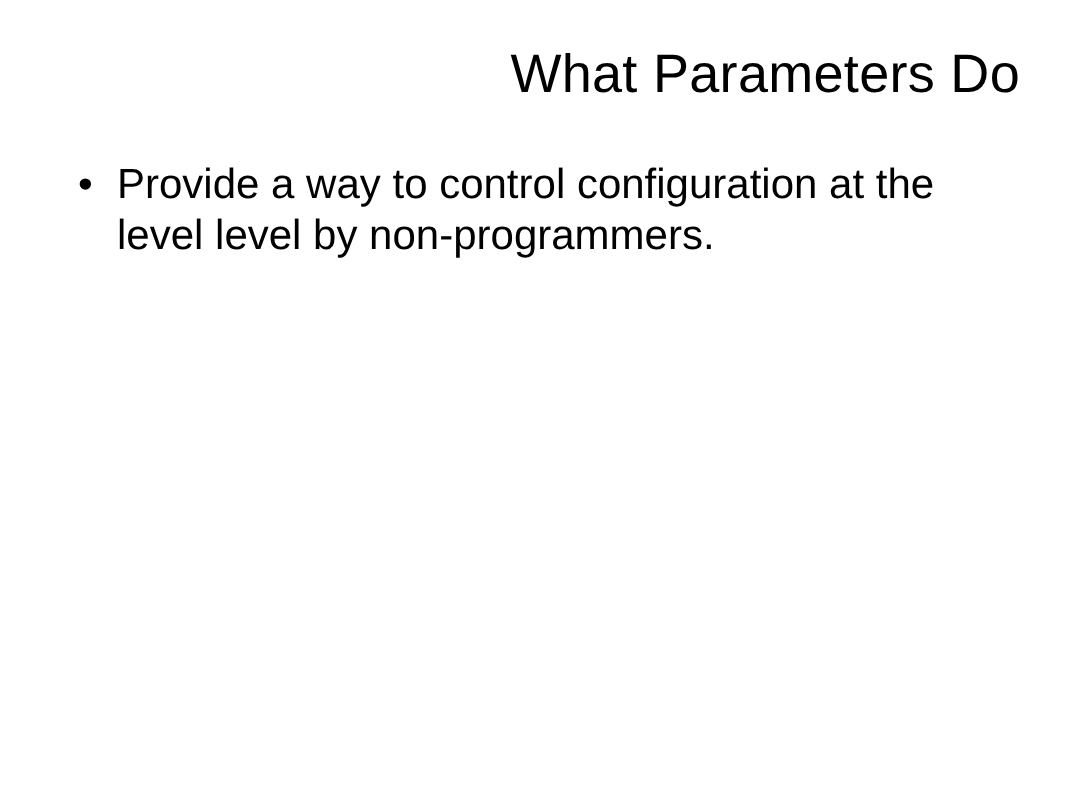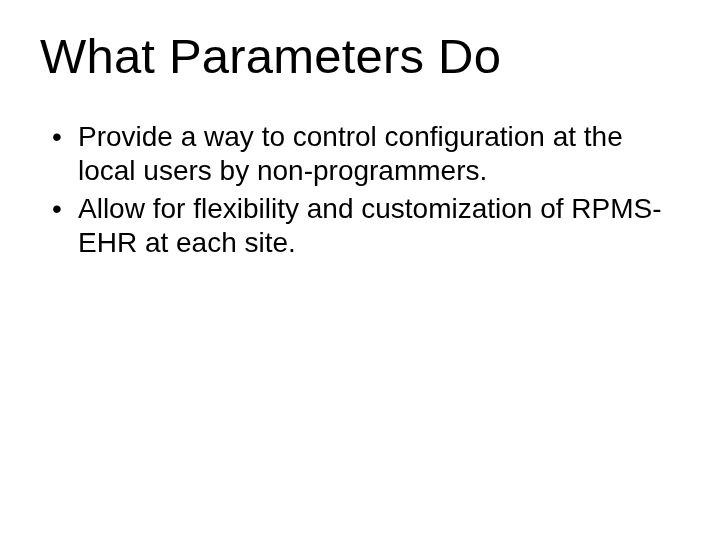--- a/index.html
+++ b/index.html
@@ -11,22 +11,22 @@
     font-family: Arial, Helvetica, sans-serif;
     color: #000000;
   }
   .slide {
     box-sizing: border-box;
     width: 720px;
     height: 540px;
     padding: 28px 40px 40px 40px;
   }
   .title {
-    text-align: left;
-    font-size: 49px;
+    text-align: right;
+    font-size: 36px;
     font-weight: 400;
     margin: 0 0 36px 0;
     letter-spacing: 0.2px;
   }
   ul.bullets {
     list-style: none;
     margin: 0;
     padding: 0 10px 0 8px;
   }
   ul.bullets li {
@@ -44,16 +44,15 @@
     font-size: 28px;
     line-height: 1.22;
   }
 </style>
 </head>
 <body>
 
 <div class="slide">
   <h1 class="title">What Parameters Do</h1>
   <ul class="bullets">
-    <li>Provide a way to control configuration at the local users by non-programmers.</li>
-    <li>Allow for flexibility and customization of RPMS-EHR at each site.</li>
+    <li>Provide a way to control configuration at the level level by non-programmers.</li>
   </ul>
 </div>
 
 </body></html>

